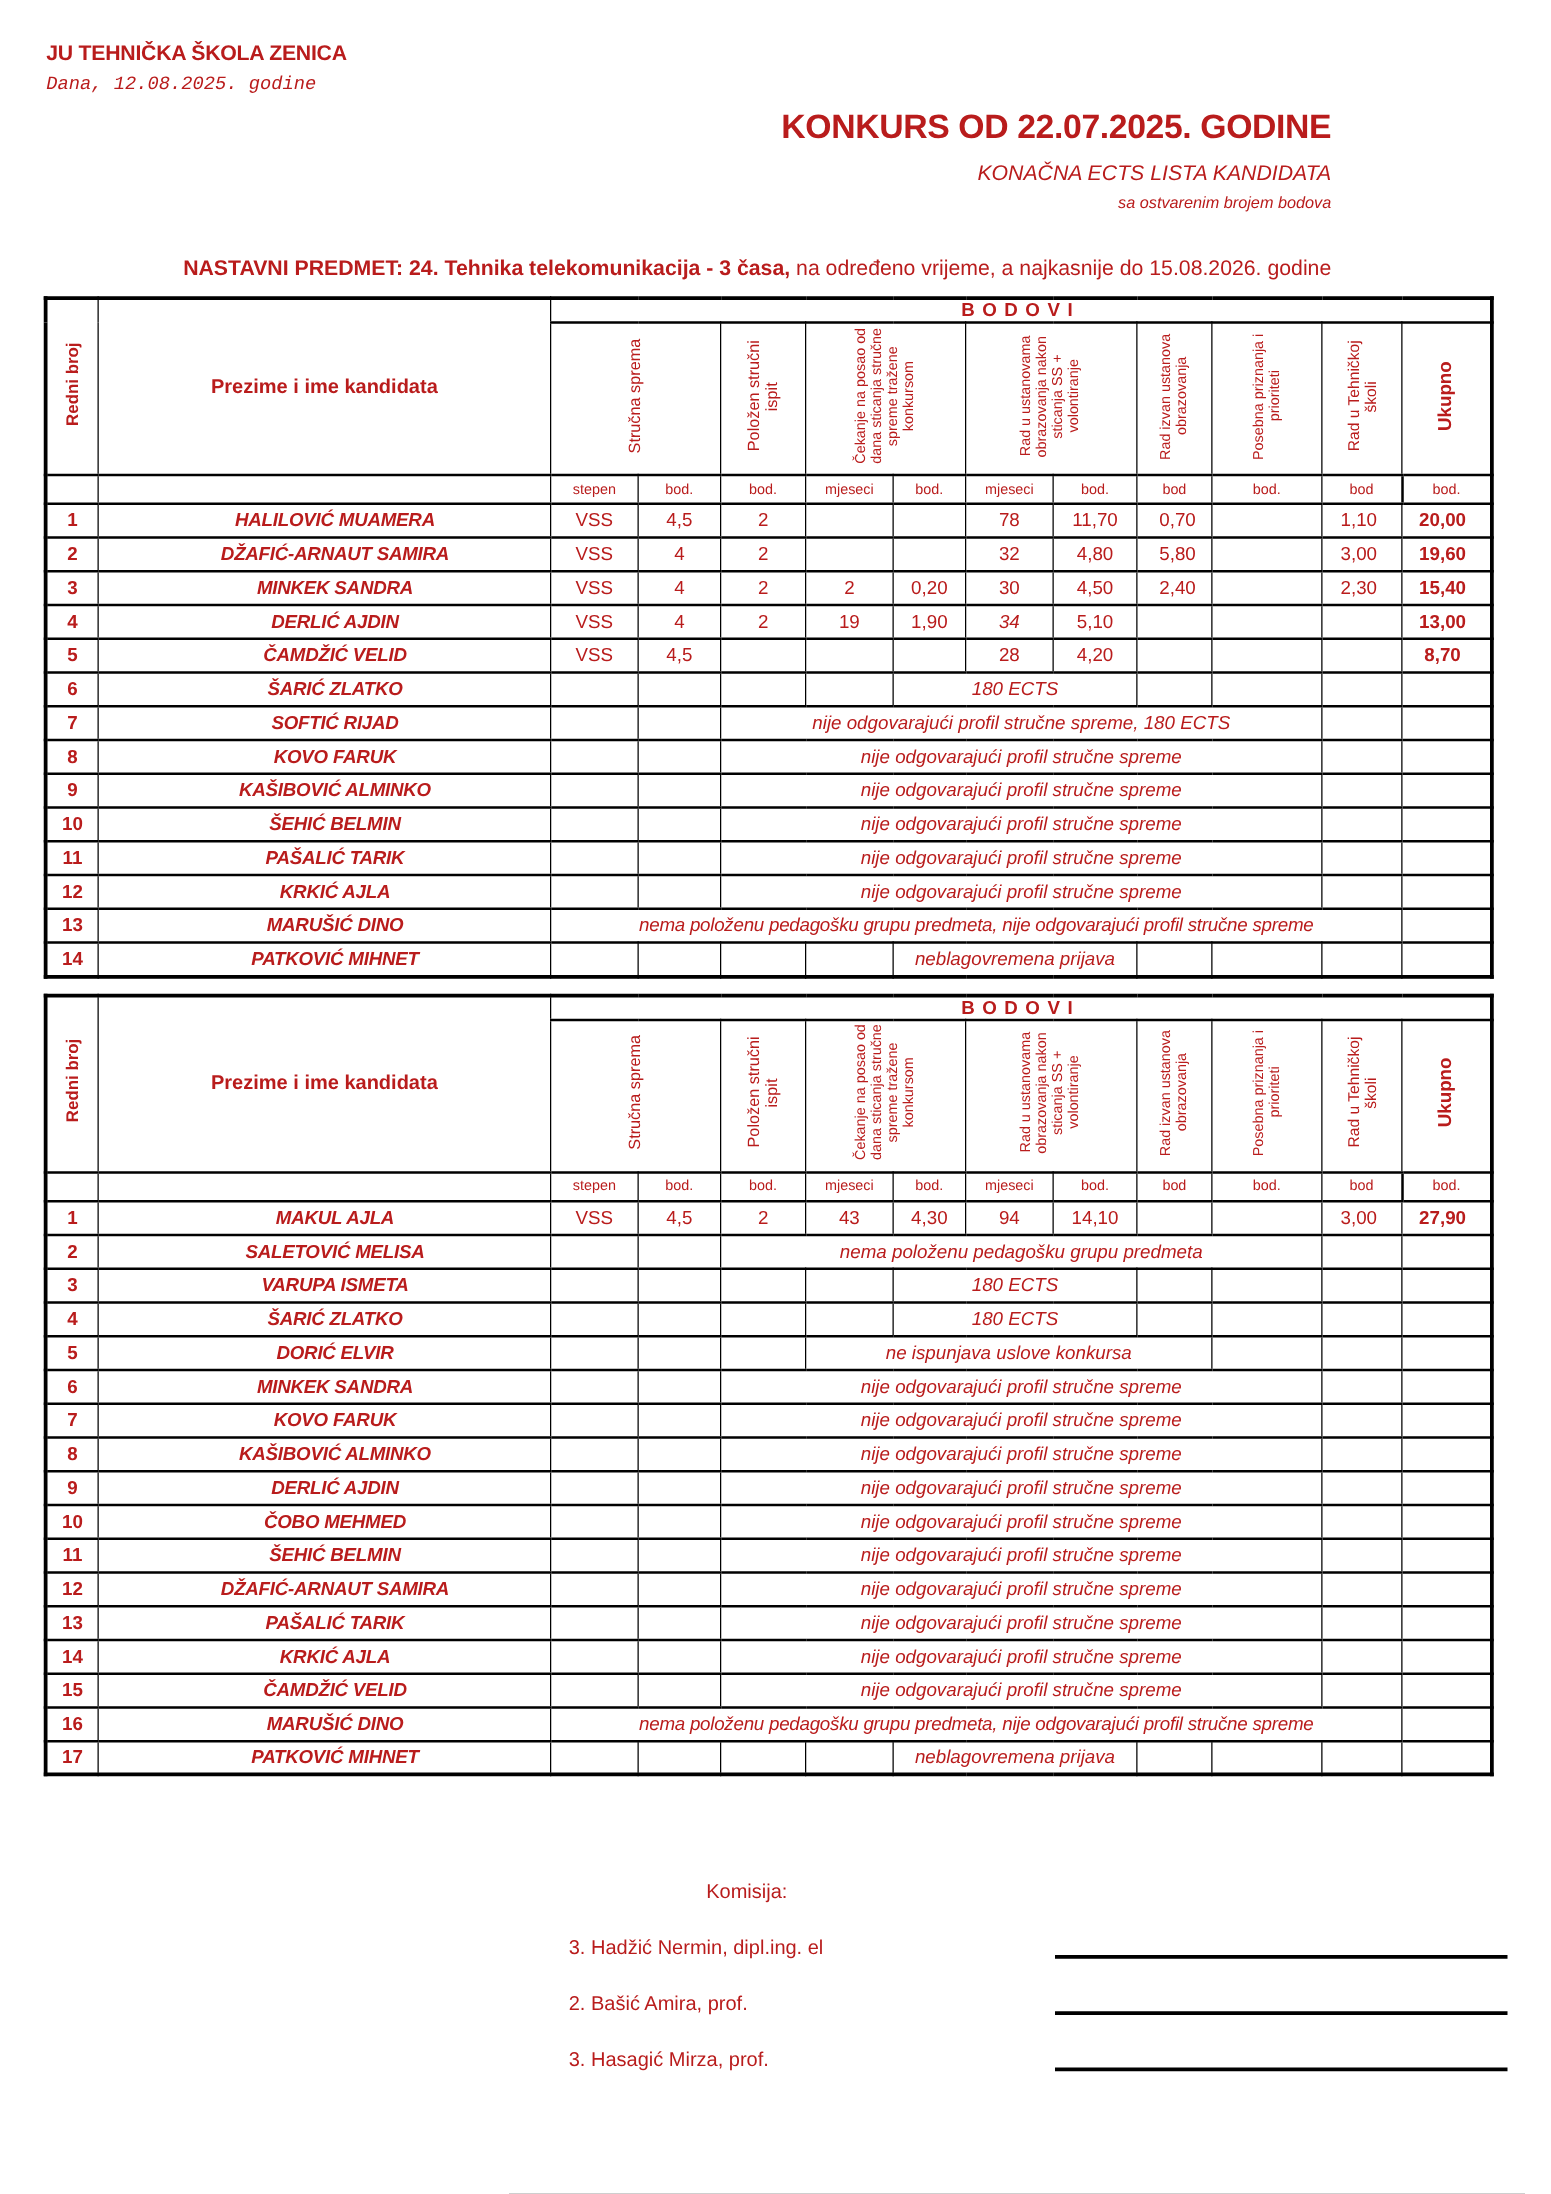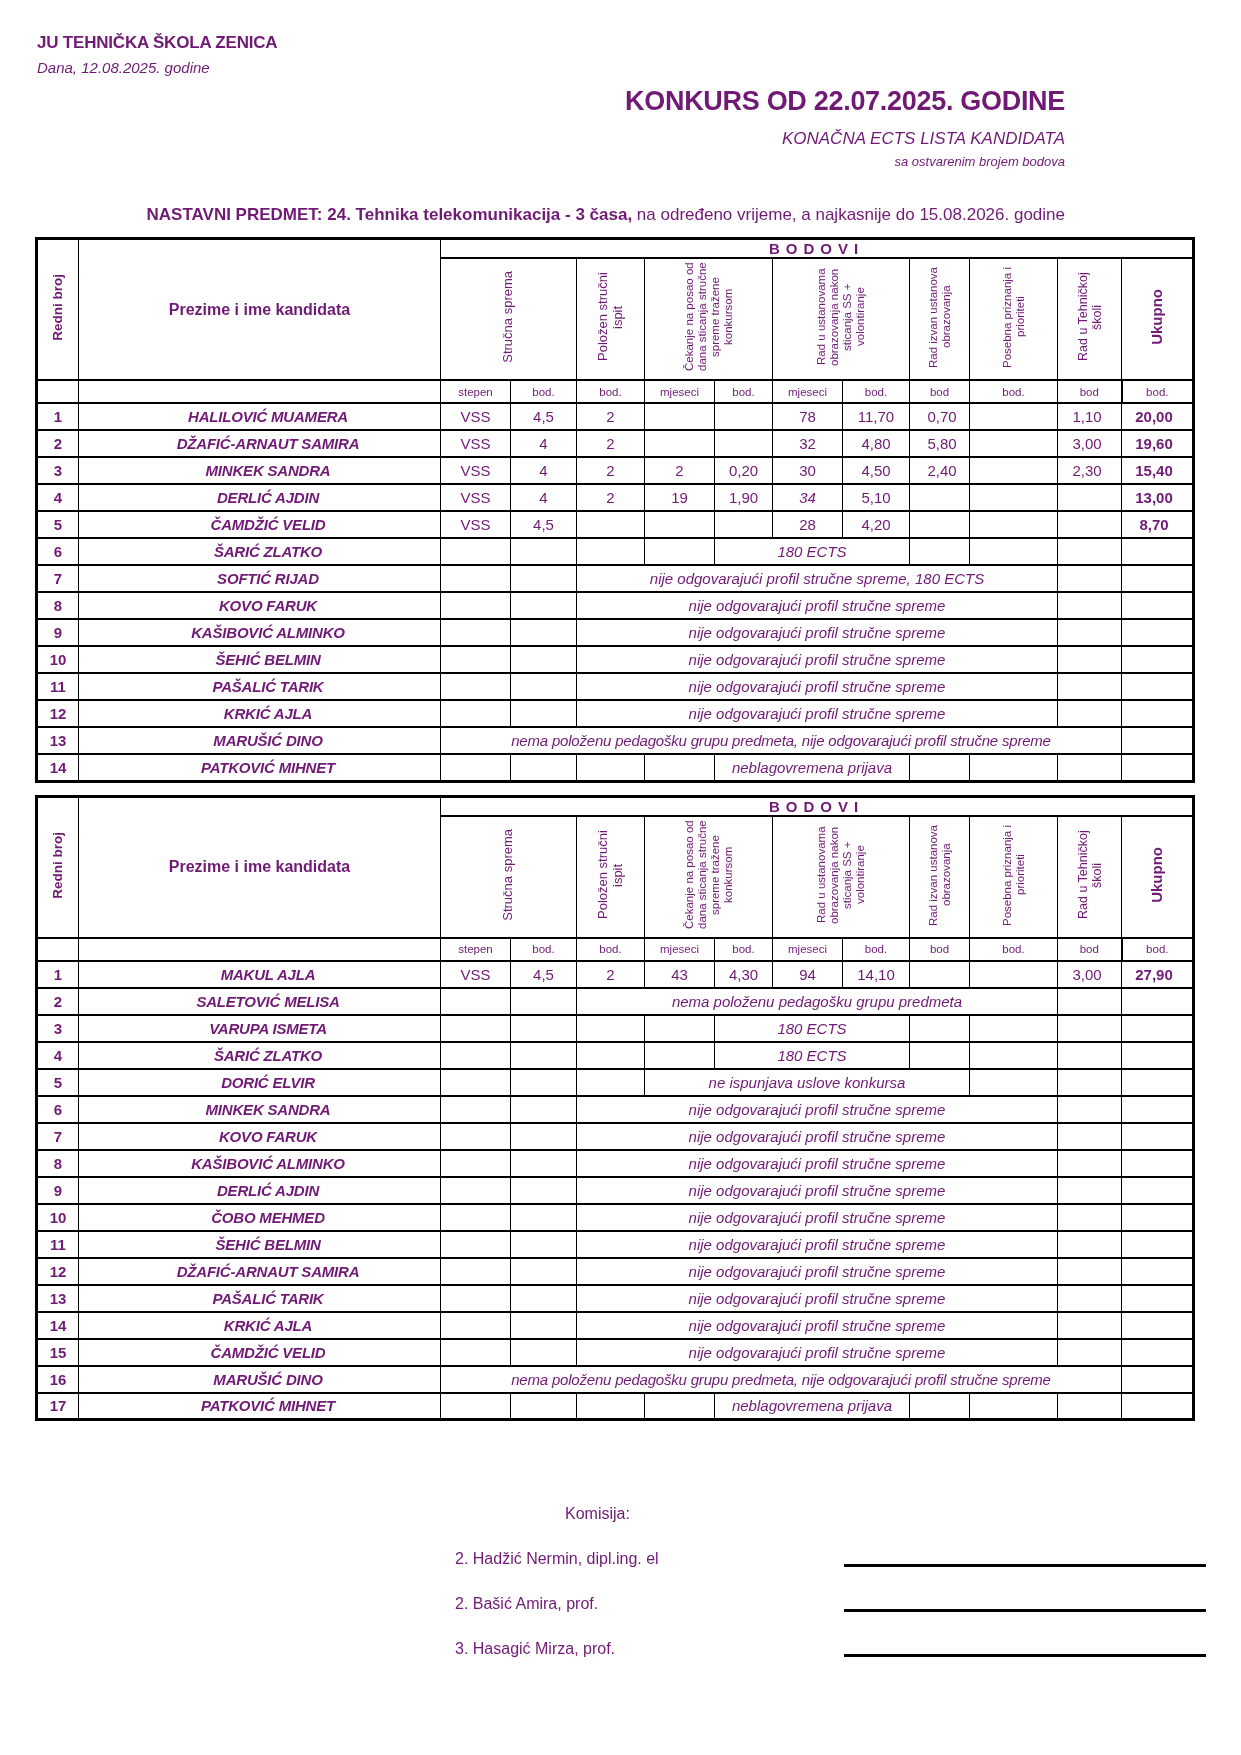--- a/index.html
+++ b/index.html
@@ -1,25 +1,25 @@
 <!DOCTYPE html>
 <html><head>
 <meta charset="utf-8">
 <style>
   * { box-sizing: border-box; margin: 0; padding: 0; }
   html,body { background:#888; }
   .page {
     width: 1241px; height: 1755px;
-    background: #fff; color: #701a75;
+    background: #fff; color: #b91c1c;
     font-family: "Liberation Sans", "DejaVu Sans", sans-serif;
     position: relative; margin: 0 auto; overflow: hidden;
   }
   .top-block { padding: 33px 0 0 37px; }
   .school { font-size: 17px; font-weight: 700; letter-spacing: -0.2px; }
-  .dateline { font-size: 15px; font-style: italic; margin-top: 6px; }
+  .dateline { font-size: 15px; font-style: italic; margin-top: 6px; font-family: Liberation Mono, monospace; }
   .center-block { width: 1030px; margin-left: 35px; text-align: right; }
   .main-title { font-size: 27px; font-weight: 700; margin-top: 10px; letter-spacing: -0.3px; }
   .subtitle1 { font-size: 17px; font-style: italic; margin-top: 12px; }
   .subtitle2 { font-size: 13px; font-style: italic; margin-top: 5px; }
   .subject { margin-top: 36px; font-size: 17px; }
   .subject.second { margin-top: 24px; }
   .subject .b { font-weight: 700; }
 
   table.rank {
     margin: 12px 0 0 35px;
@@ -522,21 +522,21 @@
           <td class="p11"></td>
           <td class="p12"></td>
           <td class="p13"></td>
         </tr>
       </tbody>
   </table>
 
   <div class="footer">
     <div class="komisija">Komisija:</div>
     <div class="kom-row">
-      <div class="kom-name">2. Hadžić Nermin, dipl.ing. el</div>
+      <div class="kom-name">3. Hadžić Nermin, dipl.ing. el</div>
       <div class="sig-line"></div>
     </div>
     <div class="kom-row">
       <div class="kom-name">2. Bašić Amira, prof.</div>
       <div class="sig-line"></div>
     </div>
     <div class="kom-row">
       <div class="kom-name">3. Hasagić Mirza, prof.</div>
       <div class="sig-line"></div>
     </div>

